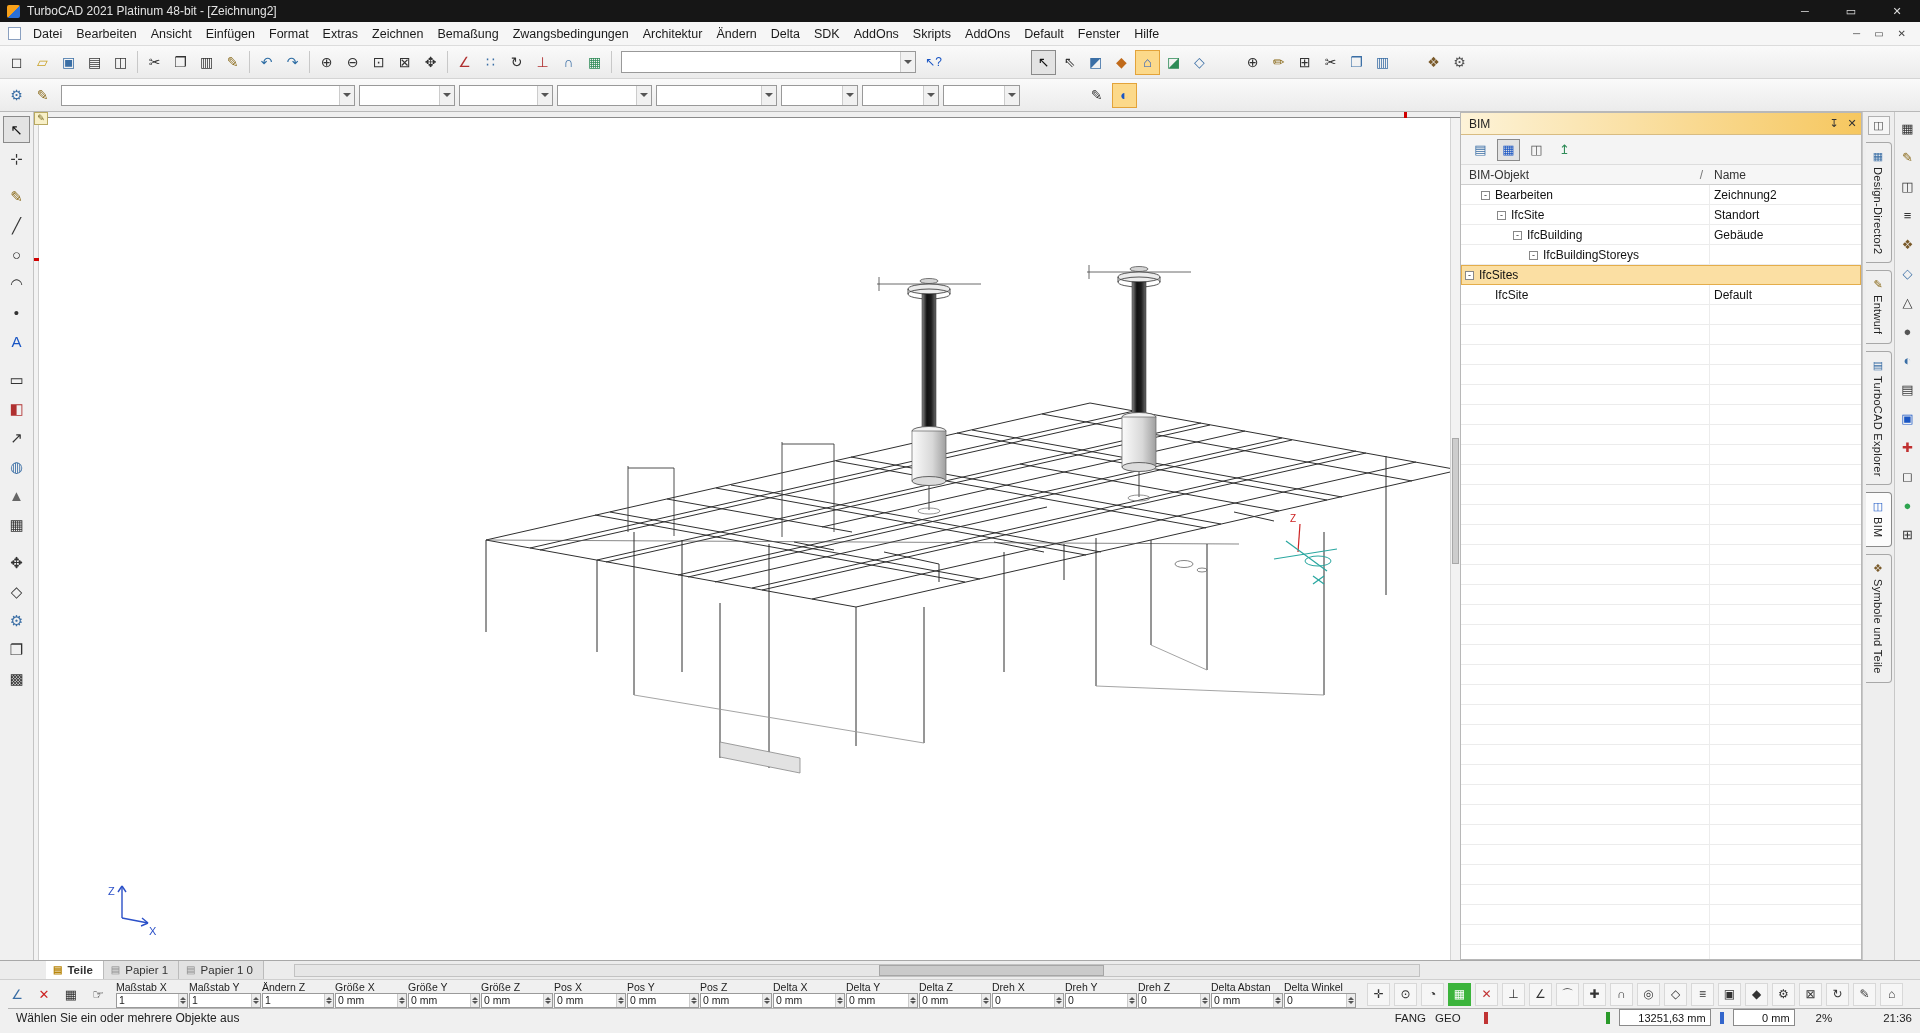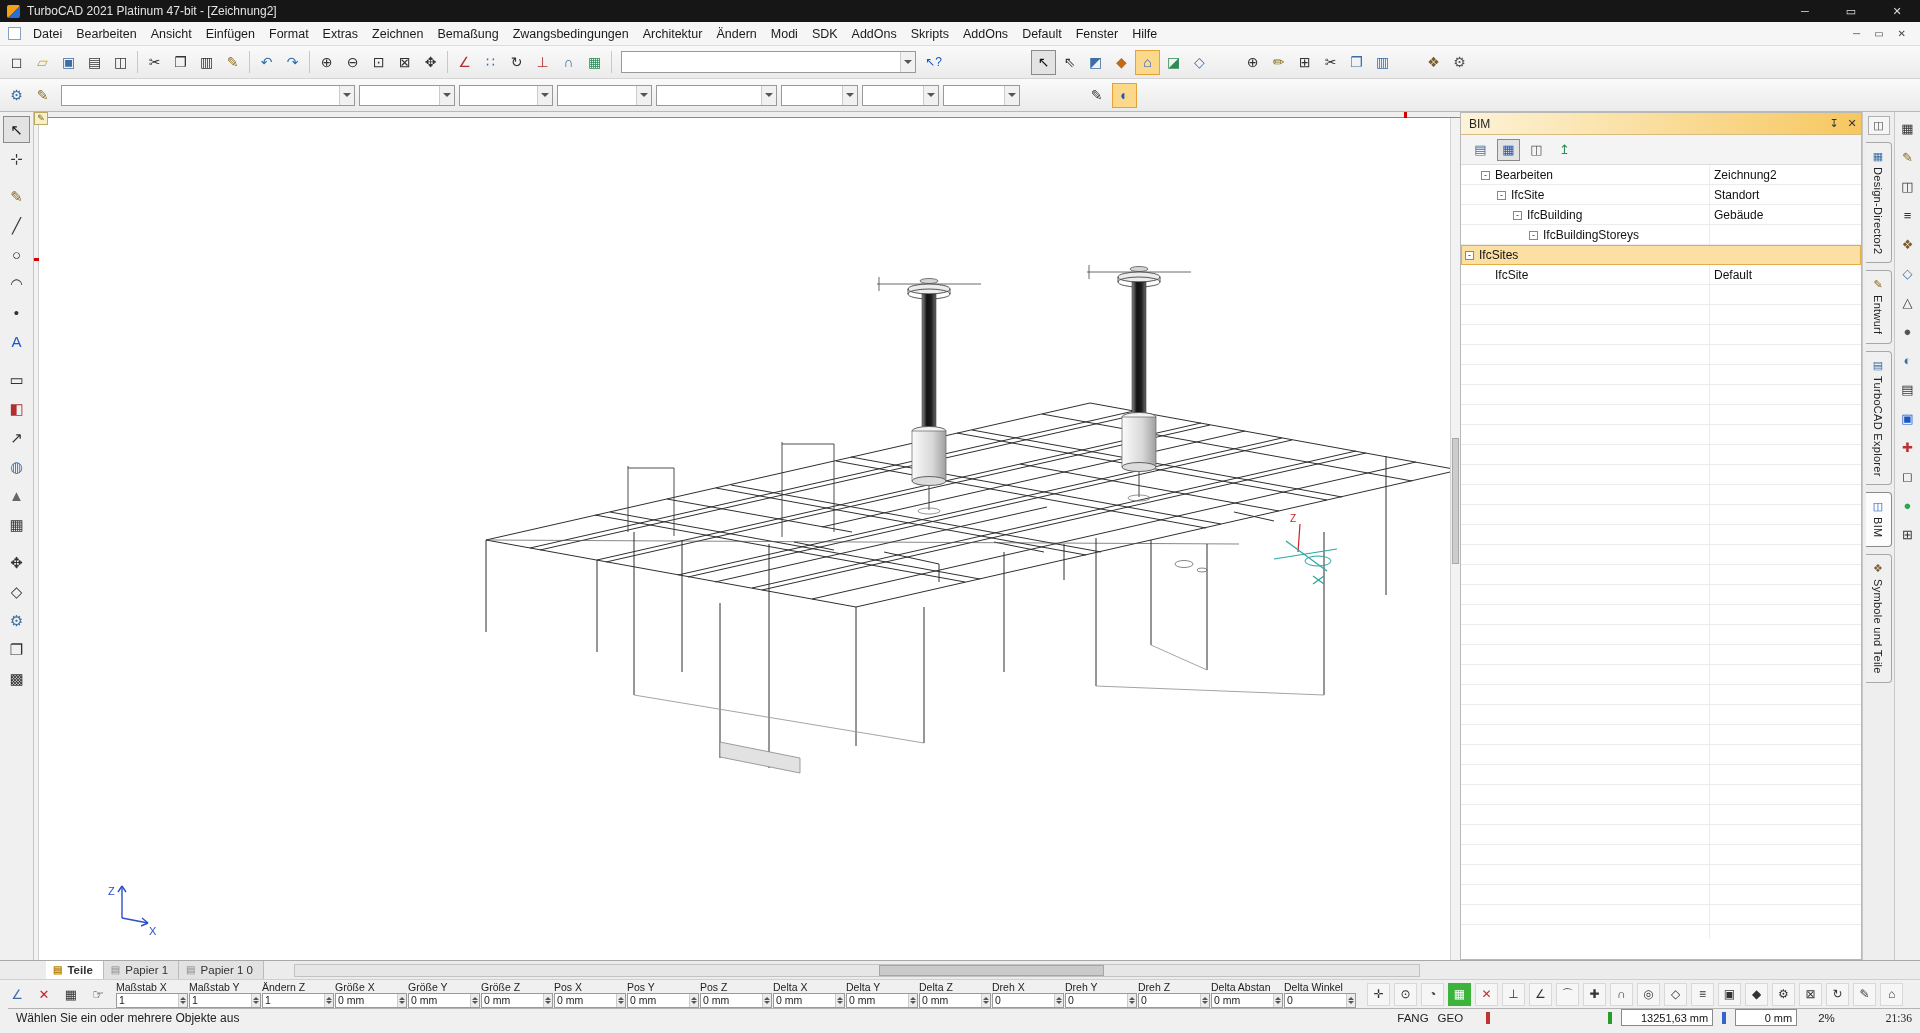--- a/index.html
+++ b/index.html
@@ -135,30 +135,30 @@
 .sb-label{font-size:11.5px;}
 .sb-box{height:17px;background:#fff;border:1px solid #8a8a8a;font-size:11px;display:flex;align-items:center;justify-content:flex-end;padding:0 4px;color:#111;}
 .sb-box.x{width:100px;margin-top:47px;}
 .sb-box.y{width:92px;}
 .sb-box.z{width:62px;}
 .tick{width:4px;height:12px;flex:0 0 auto;}
 .tick.tx{background:#c03333;}
 .tick.ty{background:#2a9a2a;}
 .tick.tz{background:#3366cc;}
 .sb-zoom{margin-left:12px;font-size:11.5px;}
-.sb-time{margin-left:42px;margin-right:8px;font-size:11.5px;font-family:Liberation Serif, serif;}
+.sb-time{margin-left:42px;margin-right:8px;font-size:11.5px;}
 </style>
 </head>
 <body>
 
 <div class="app">
 
   <div class="titlebar">
     <span class="app-icon"></span>
-    <span class="title-text">TurboCAD 2021 Platinum 47-bit - [Zeichnung2]</span>
+    <span class="title-text">TurboCAD 2021 Platinum 48-bit - [Zeichnung2]</span>
     <div class="win-controls">
       <span class="wbtn">─</span>
       <span class="wbtn">▭</span>
       <span class="wbtn">✕</span>
     </div>
   </div>
 
   <div class="menubar">
     <span class="child-icon"></span>
     <div style="display:flex;">
@@ -167,21 +167,21 @@
         <span class="menu-item">Bearbeiten</span>
         <span class="menu-item">Ansicht</span>
         <span class="menu-item">Einfügen</span>
         <span class="menu-item">Format</span>
         <span class="menu-item">Extras</span>
         <span class="menu-item">Zeichnen</span>
         <span class="menu-item">Bemaßung</span>
         <span class="menu-item">Zwangsbedingungen</span>
         <span class="menu-item">Architektur</span>
         <span class="menu-item">Ändern</span>
-        <span class="menu-item">Modi</span>
+        <span class="menu-item">Delta</span>
         <span class="menu-item">SDK</span>
         <span class="menu-item">AddOns</span>
         <span class="menu-item">Skripts</span>
         <span class="menu-item">AddOns</span>
         <span class="menu-item">Default</span>
         <span class="menu-item">Fenster</span>
         <span class="menu-item">Hilfe</span>
       </div>
     <div class="mdi-controls">
       <span>─</span>
@@ -624,20 +624,27 @@
         <button class="tbtn pressed">
           <span class="g" style="color: rgb(26, 86, 196);">▦</span>
         </button>
         <button class="tbtn">
           <span class="g" style="color: rgb(85, 85, 85);">◫</span>
         </button>
         <button class="tbtn">
           <span class="g" style="color: rgb(46, 139, 87);">↥</span>
         </button>
       </div>
+    <div class="bim-header">
+      <span class="hcol1">
+          <span>BIM-Objekt</span>
+          <span class="hsort">/</span>
+        </span>
+      <span class="hcol2">Name</span>
+    </div>
     <div class="bim-rows">
 
       <div class="bim-col-divider"></div>
     <div class="bim-row">
           <span class="indent"></span>
           <span class="expander">-</span>
           <span class="row-label">Bearbeiten</span>
           <span class="row-name">Zeichnung2</span>
         </div>
         <div class="bim-row">

